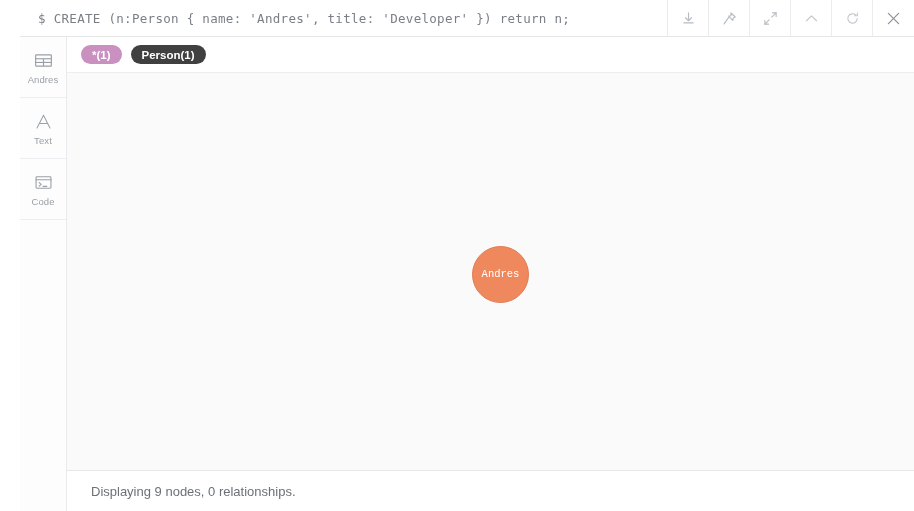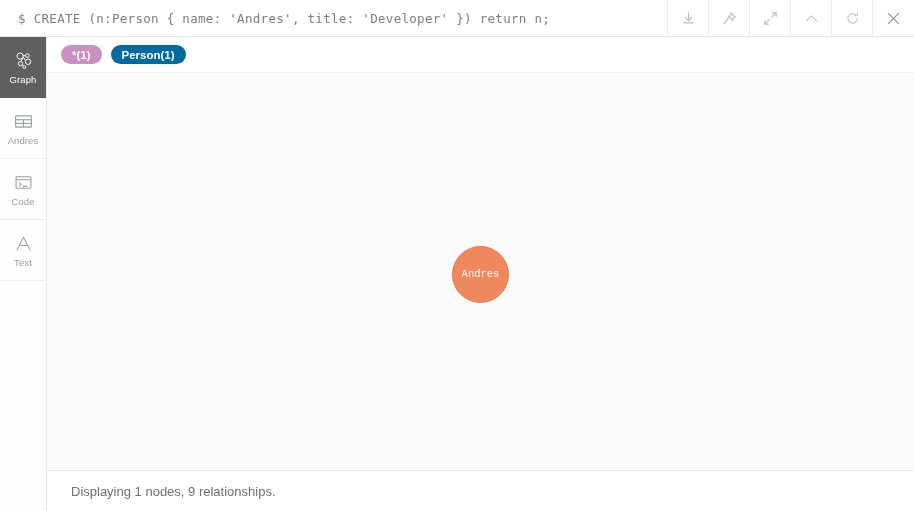--- a/index.html
+++ b/index.html
@@ -12,20 +12,21 @@
     overflow: hidden;
   }
 
   .frame {
     position: relative;
     width: 914px;
     height: 511px;
     background: #ffffff;
     display: flex;
     flex-direction: column;
+    padding-left: 20px;
   }
 
   
   .topbar {
     position: relative;
     height: 37px;
     min-height: 37px;
     display: flex;
     align-items: stretch;
     background: #ffffff;
@@ -258,86 +259,70 @@
           </svg>
         </span>
       </div>
     </div>
   </div>
 
   <div class="body">
 
     <div class="sidebar">
 
-      <div class="side-item active">
-        <span class="side-icon">
-          <svg width="21" height="21" viewBox="0 0 24 24" fill="none" stroke="currentColor" stroke-width="1.1">
-            <circle cx="8.2" cy="7" r="3.6"></circle>
-            <circle cx="16.4" cy="6.4" r="2.1"></circle>
-            <circle cx="17.2" cy="13.4" r="3.1"></circle>
-            <circle cx="8.6" cy="15.6" r="2.4"></circle>
-            <circle cx="13" cy="19.6" r="1.6"></circle>
-            <path d="M11.6 8.1 14.6 12"></path>
-            <path d="M10.8 9.6 9.2 13.2"></path>
-            <path d="M11 6.6h3.2"></path>
-            <path d="M10.6 16.8 11.8 18.4"></path>
-          </svg>
-        </span>
-        <span class="side-label">Graph</span>
-      </div>
 
       <div class="side-item">
         <span class="side-icon">
           <svg width="21" height="21" viewBox="0 0 24 24" fill="none" stroke="currentColor" stroke-width="1.3">
             <rect x="3" y="5.5" width="18" height="13" rx="0.8"></rect>
             <path d="M3 10h18"></path>
               <path d="M3 14.2h18"></path>
               <path d="M12 10v8.5"></path>
           </svg>
         </span>
         <span class="side-label">Andres</span>
       </div>
 
       <div class="side-item">
         <span class="side-icon">
+          <svg width="21" height="21" viewBox="0 0 24 24" fill="none" stroke="currentColor" stroke-width="1.15" stroke-linecap="round" stroke-linejoin="round">
+            <path d="M4.6 19.4 12 4.8l7.4 14.6"></path>
+            <path d="M7.6 14.2h8.8"></path>
+          </svg>
+        </span>
+        <span class="side-label">Text</span>
+      </div>
+
+      <div class="side-item">
+        <span class="side-icon">
           <svg width="21" height="21" viewBox="0 0 24 24" fill="none" stroke="currentColor" stroke-width="1.25" stroke-linecap="round" stroke-linejoin="round">
             <rect x="3.5" y="5.5" width="17" height="13" rx="1"></rect>
             <path d="M3.5 8.8h17"></path>
             <path d="M7 12.2 9.4 14.2 7 16.2"></path>
             <path d="M11.4 16.4h4.4"></path>
           </svg>
         </span>
         <span class="side-label">Code</span>
       </div>
 
-      <div class="side-item">
-        <span class="side-icon">
-          <svg width="21" height="21" viewBox="0 0 24 24" fill="none" stroke="currentColor" stroke-width="1.15" stroke-linecap="round" stroke-linejoin="round">
-            <path d="M4.6 19.4 12 4.8l7.4 14.6"></path>
-            <path d="M7.6 14.2h8.8"></path>
-          </svg>
-        </span>
-        <span class="side-label">Text</span>
-      </div>
-
       <div class="sidebar-filler"></div>
     </div>
 
     <div class="main">
 
       <div class="legend">
         <span class="pill" style="background: rgb(201, 144, 192);">*(1)</span>
-        <span class="pill" style="background: #0369a1;">Person(1)</span>
+        <span class="pill" style="background: #404040;">Person(1)</span>
       </div>
 
       <div class="canvas">
         <div class="node" style="width: 57px; height: 57px; left: 405px; top: 173px; background: rgb(240, 136, 94); border: 1.5px solid rgb(224, 123, 81);">
           <span class="node-caption">Andres</span>
         </div>
       </div>
 
       <div class="statusbar">
-        <span class="status-text">Displaying 1 nodes, 9 relationships.</span>
+        <span class="status-text">Displaying 9 nodes, 0 relationships.</span>
       </div>
 
     </div>
   </div>
 </div>
 
 </body></html>

